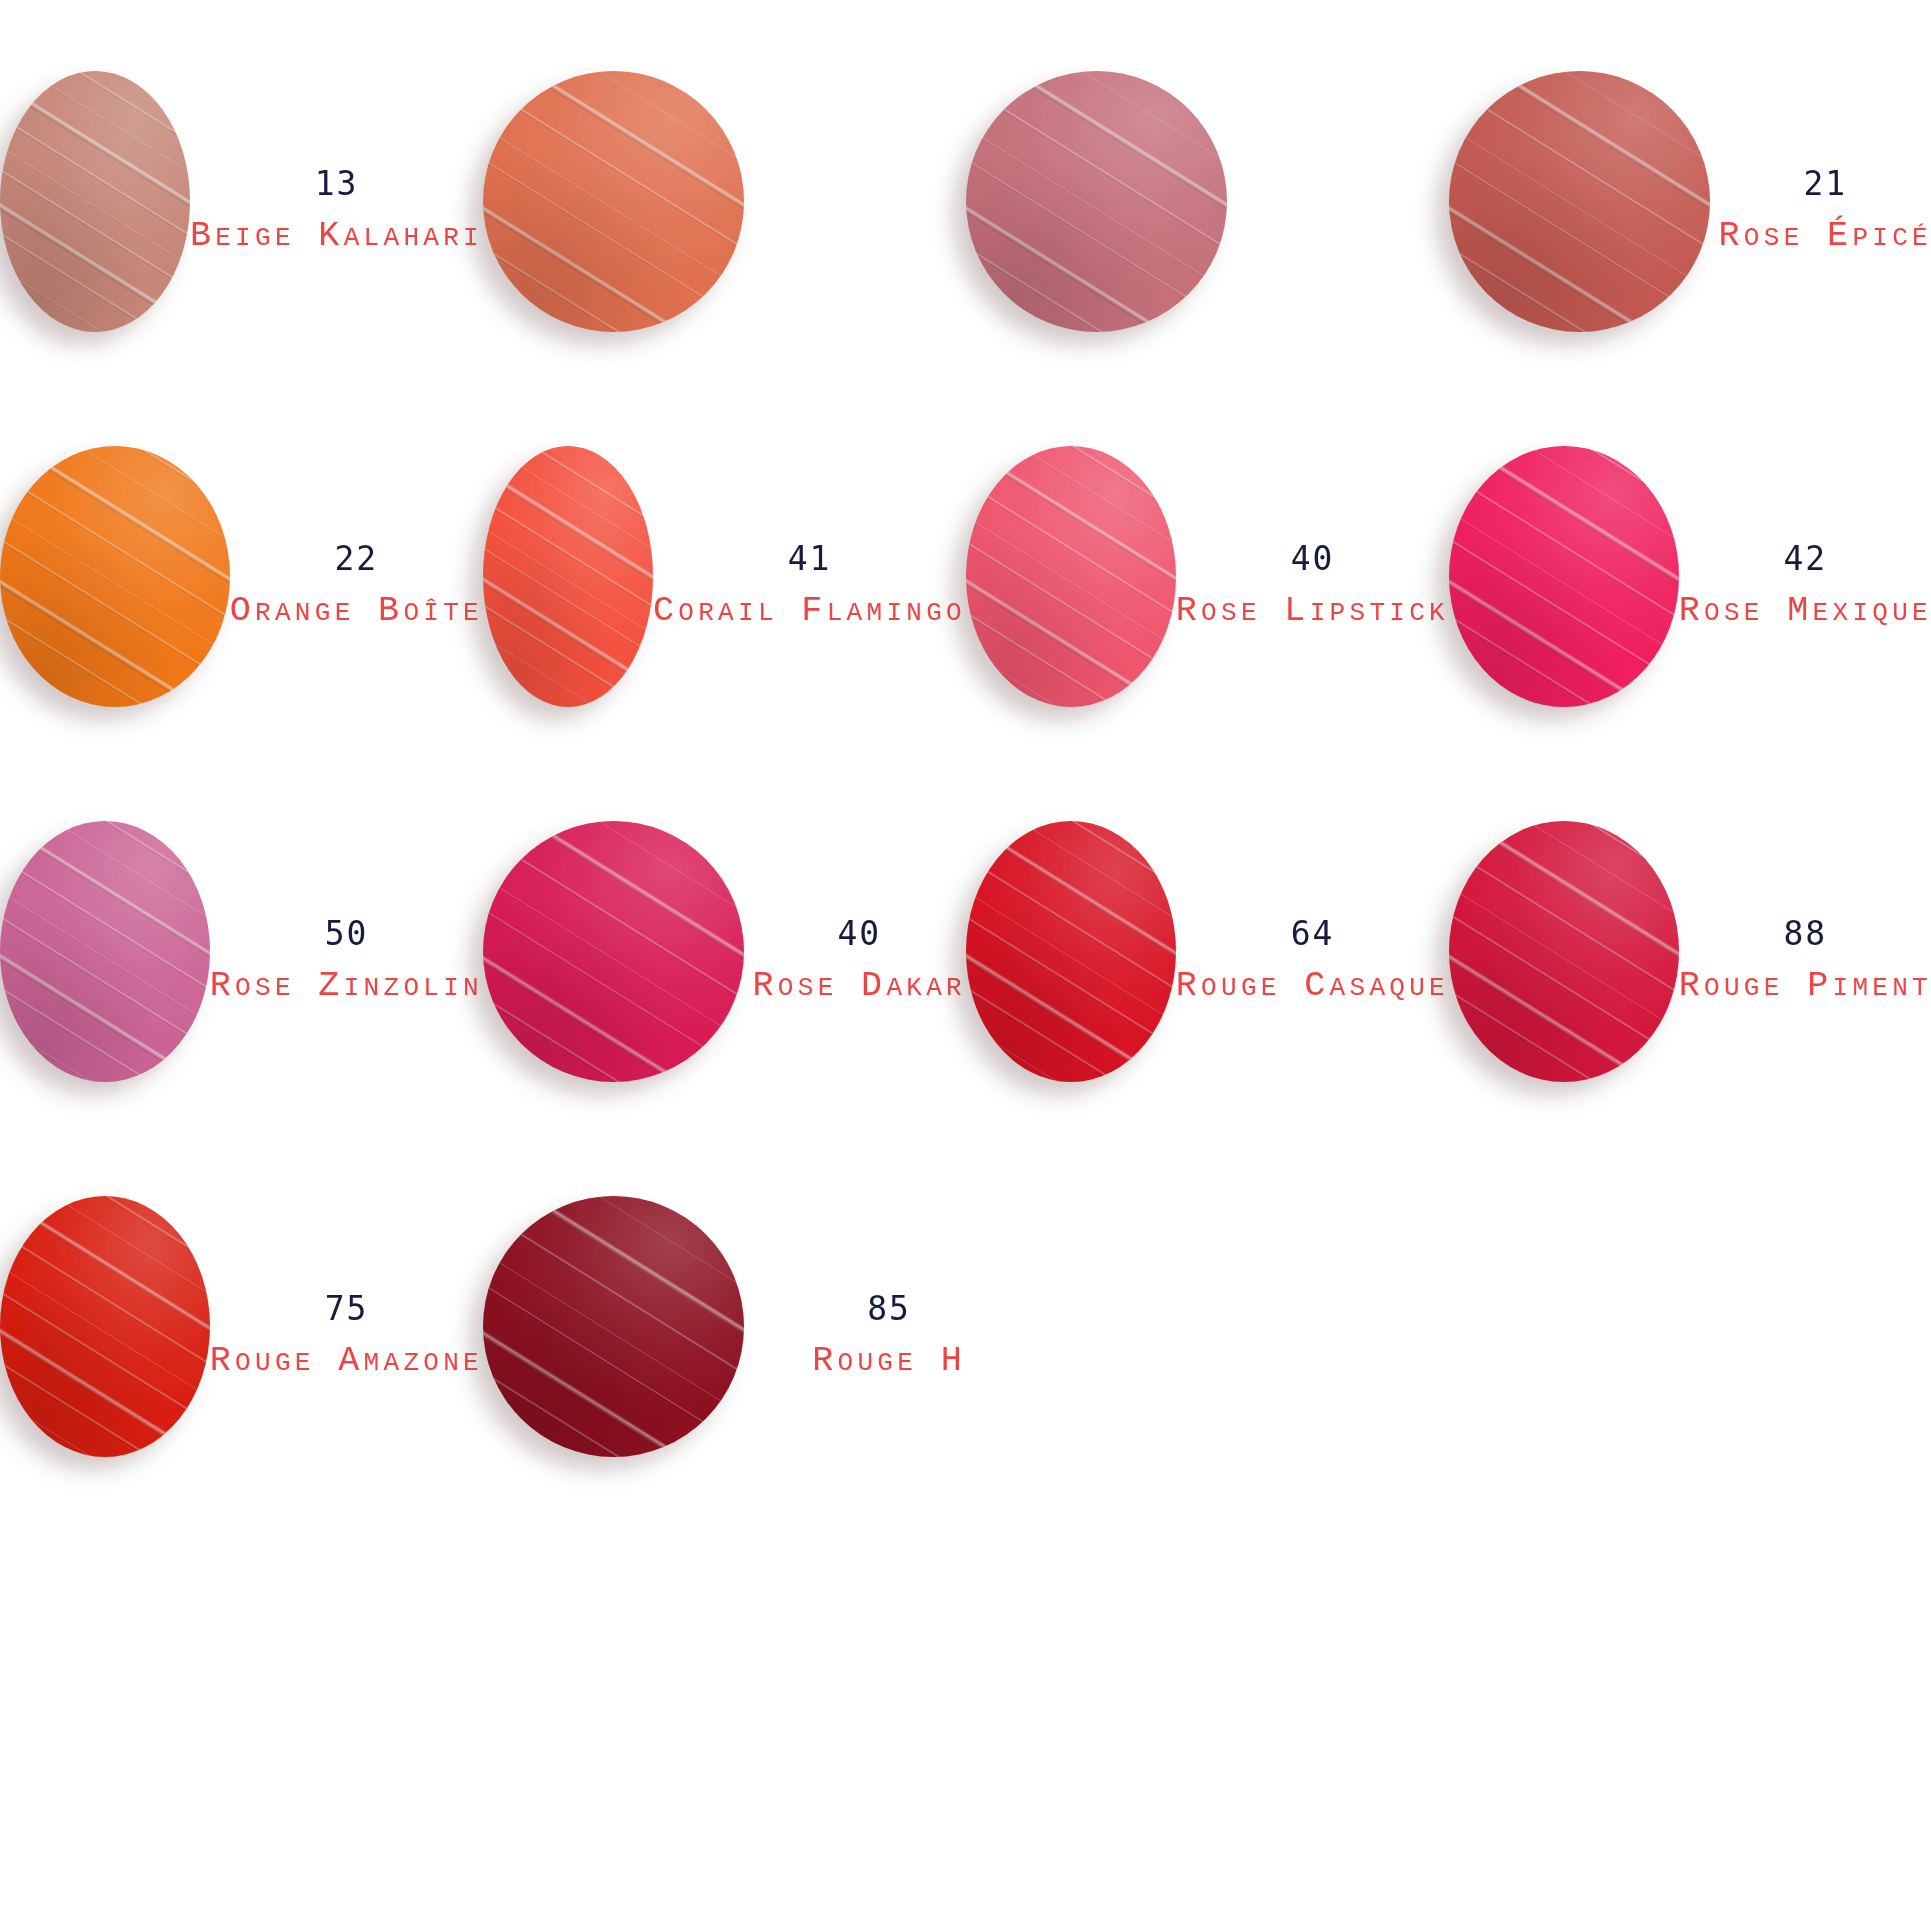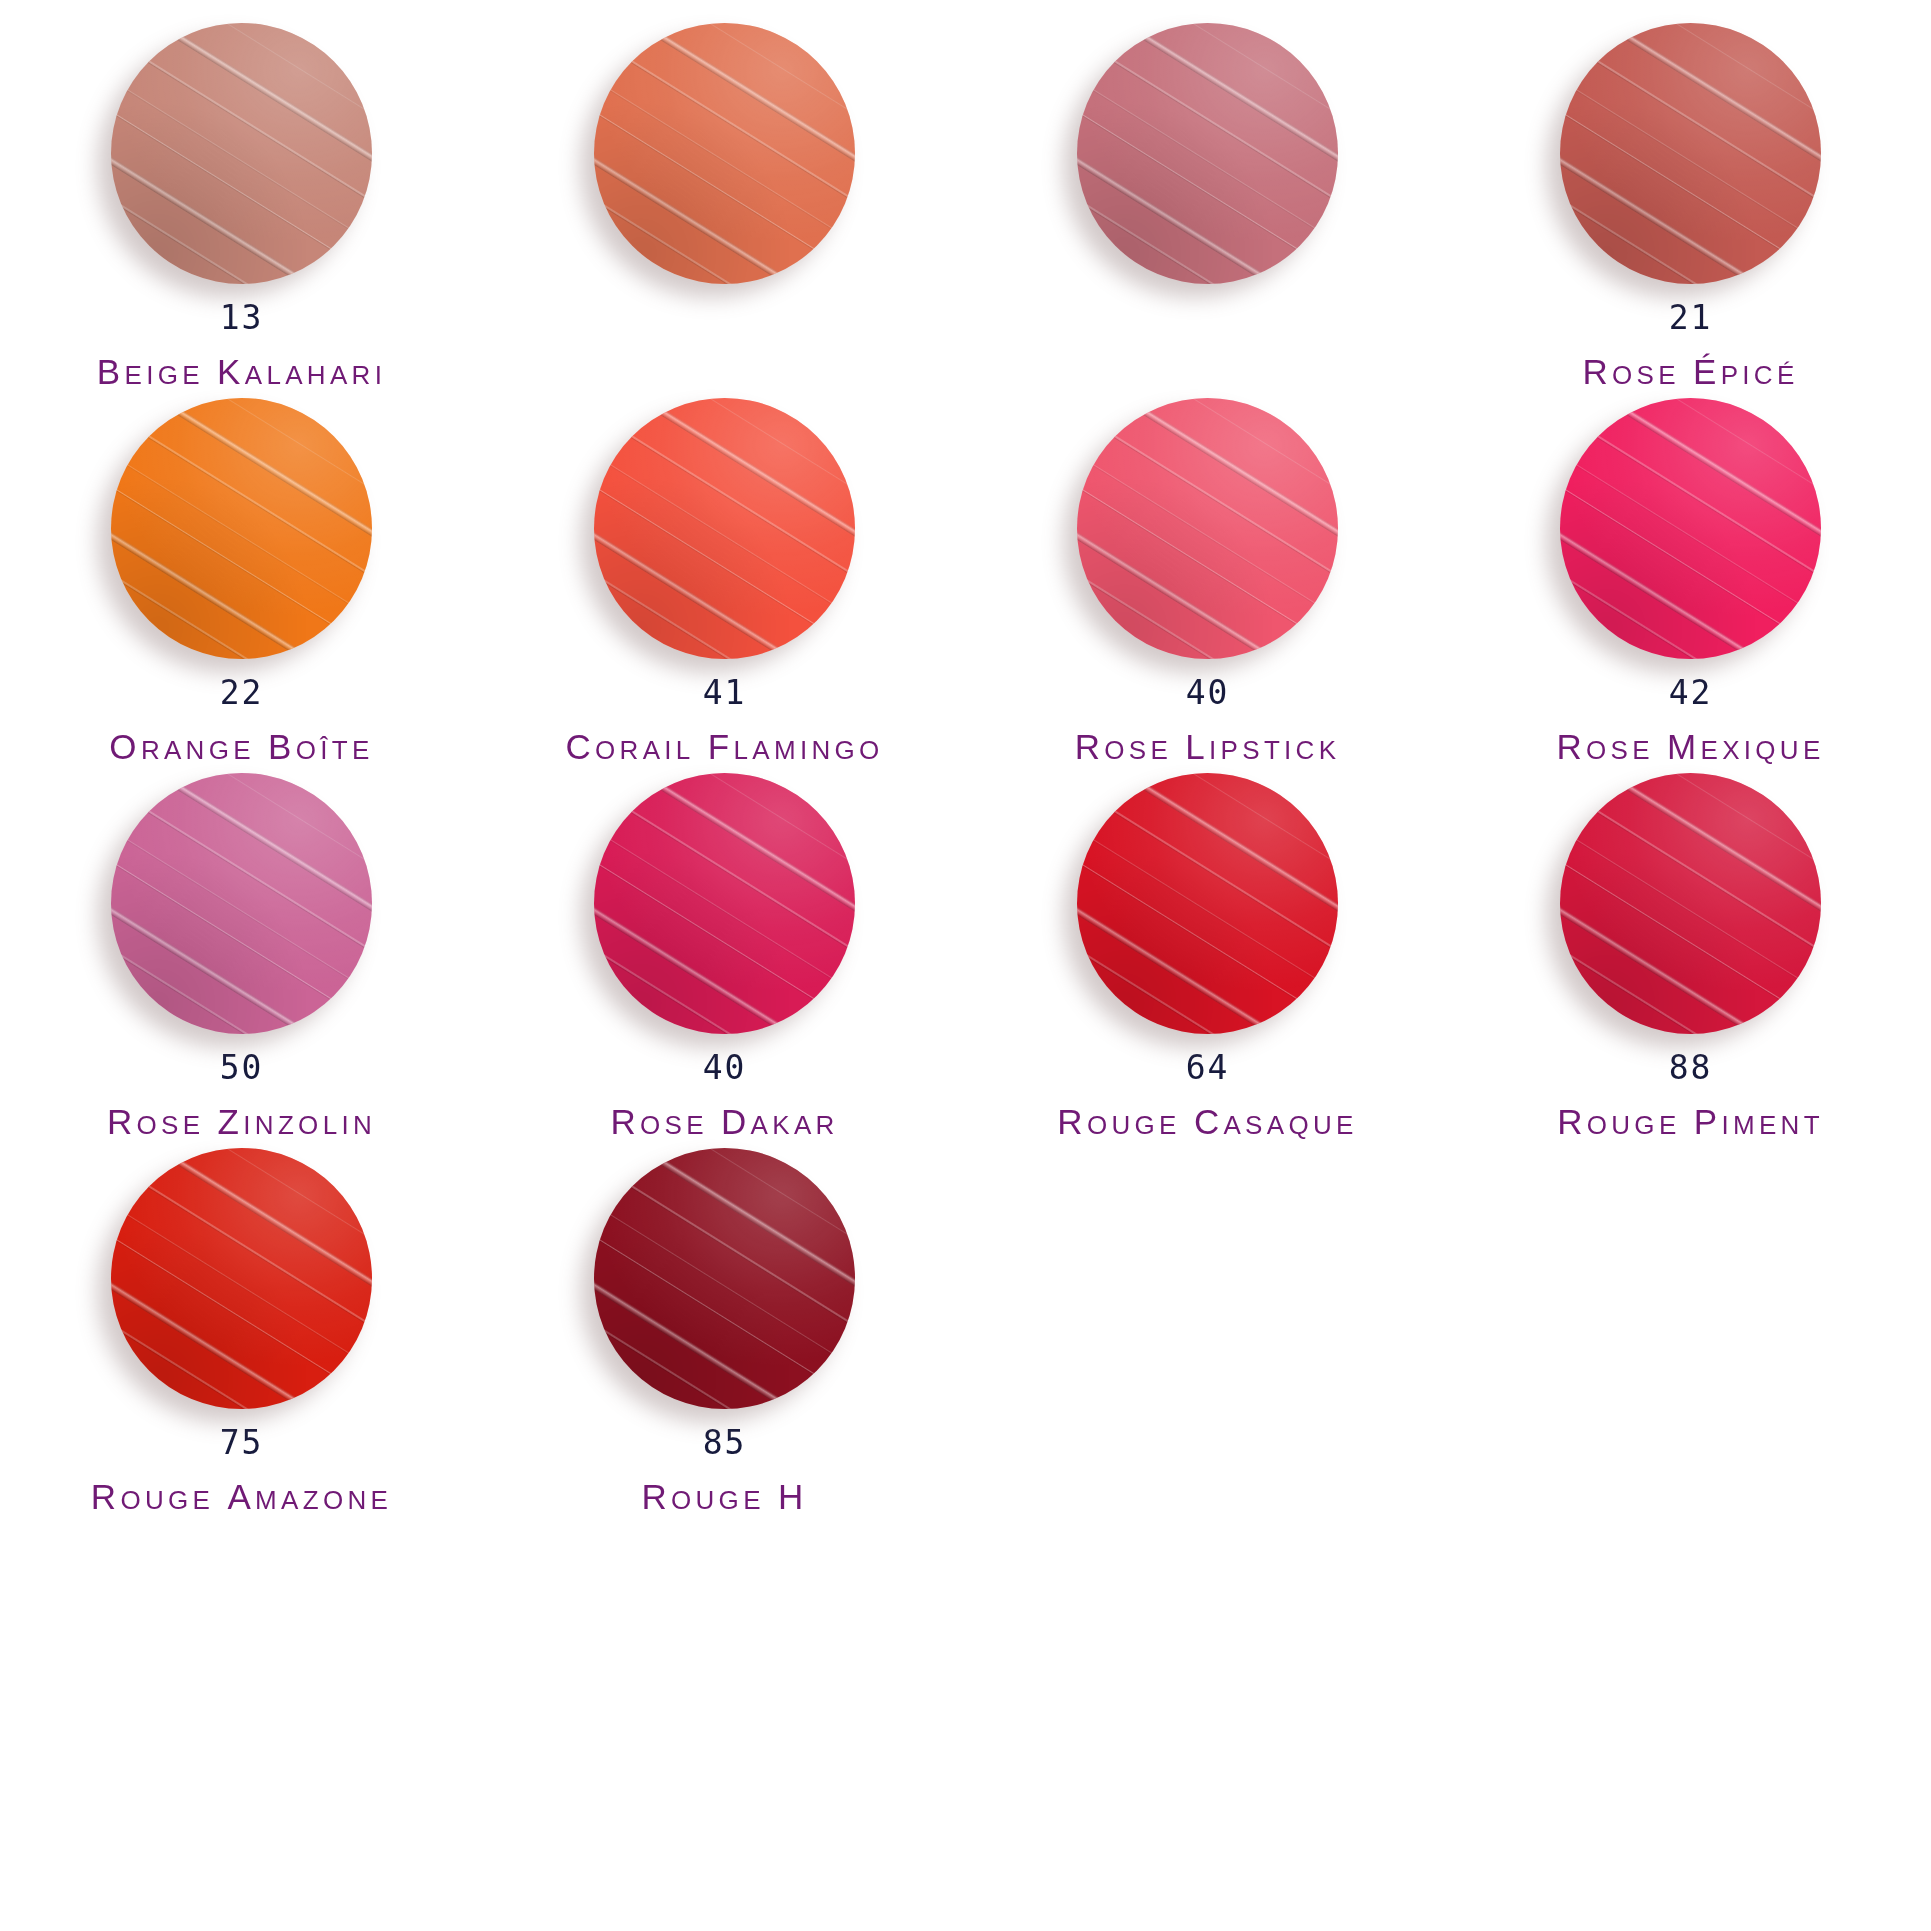--- a/index.html
+++ b/index.html
@@ -19,23 +19,23 @@
     grid-template-columns: repeat(4, 483px);
     grid-template-rows: repeat(4, 375px);
     width: 1931px;
     box-sizing: border-box;
     padding-top: 23px;
   }
 
   .swatch-cell {
     position: relative;
     display: flex;
-    flex-direction: column;
+    flex-direction: row;
     align-items: center;
-    justify-content: flex-start;
+    justify-content: space-between;
   }
 
   .swatch-disc-wrap {
     position: relative;
     width: 261px;
     height: 261px;
     margin-bottom: 17.4px;
   }
 
   .swatch-disc {
@@ -97,26 +97,26 @@
     line-height: 1.0;
   }
   .swatch-number {
     font-family: "DejaVu Sans Mono", monospace;
     font-size: 33px;
     letter-spacing: 1.9px;
     margin-bottom: 19.3px;
     color: #171b3d;
   }
   .swatch-name {
-    font-family: Liberation Sans, sans-serif;
+    font-family: Liberation Mono, monospace;
     font-size: 32px;
     font-variant: small-caps;
     text-transform: uppercase;
     letter-spacing: 4.3px;
-    color: #701a75;
+    color: #ef4444;
     white-space: nowrap;
   }
   
   .swatch-name .cap { font-size: 35px; }
   .swatch-name .sm  { font-size: 26px; }
 </style>
 </head>
 <body>
 
 <div id="swatch-grid">

